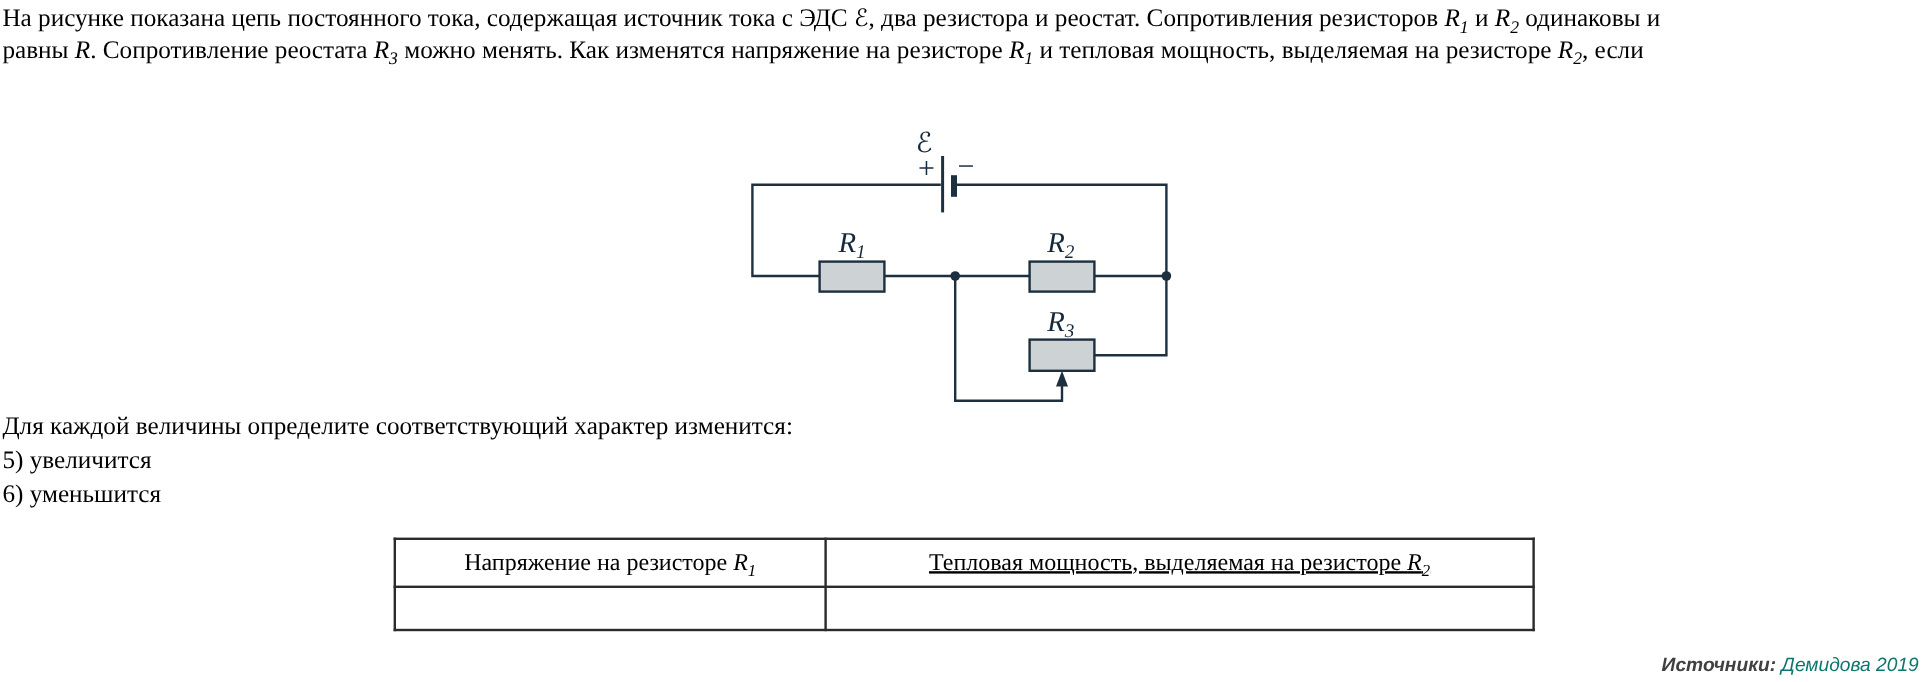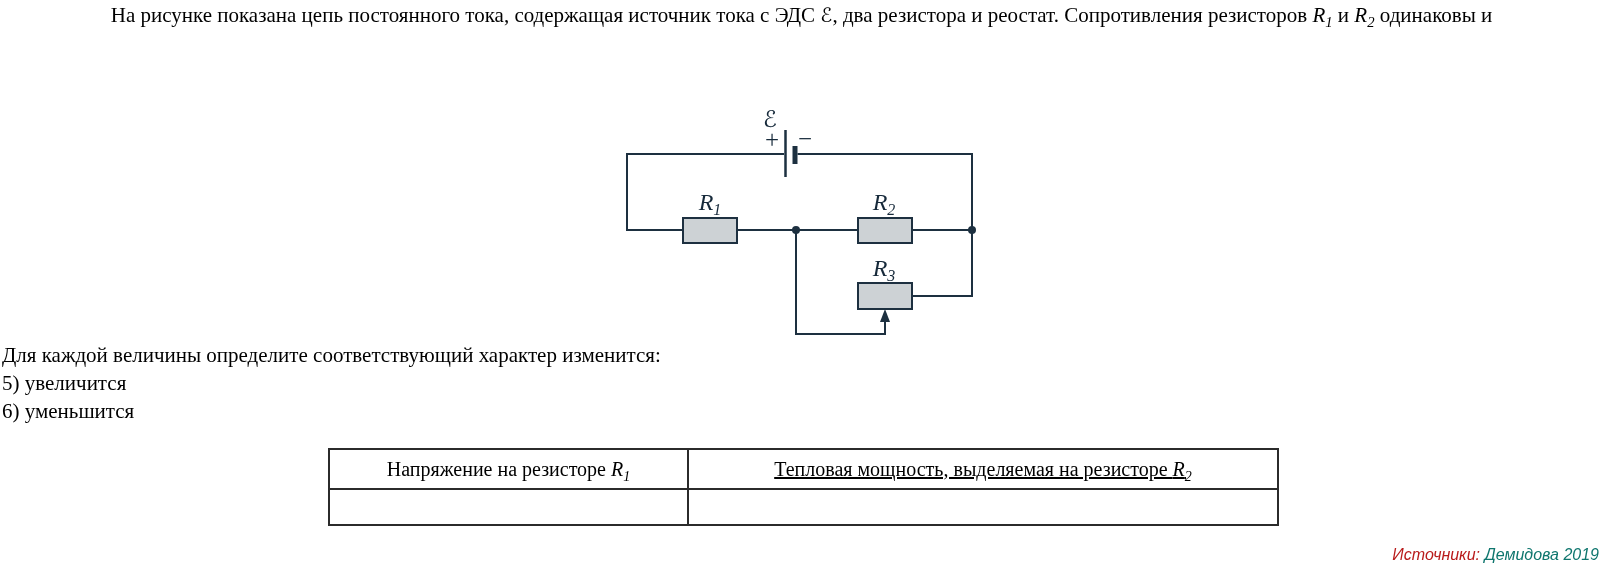--- a/index.html
+++ b/index.html
@@ -7,21 +7,21 @@
     width: 1601px; height: 568px;
     background: #ffffff;
     position: relative;
     overflow: hidden;
     font-family: "Liberation Serif", serif;
     color: #000000;
   }
   .abs { position: absolute; }
 
   
-  .problem { left: 2px; top: 2px; right: 0; text-align: center; }
+  .problem { left: 2px; top: 2px; right: 0; }
   .tline {
     white-space: nowrap;
     font-size: 21px;
     line-height: 26px;
     color: #000000;
   }
   .math {
     font-family: "Liberation Serif", "DejaVu Serif", serif;
     font-style: italic;
   }
@@ -63,28 +63,29 @@
   .col-2 { width: 588px; text-decoration: underline; }
 
   
   .source {
     right: 2px; top: 546px;
     font-family: "Liberation Sans", sans-serif;
     font-style: italic;
     font-size: 16px;
     white-space: nowrap;
   }
-  .source .src-label { color: #b91c1c; font-weight: normal; }
+  .source .src-label { color: #404040; font-weight: bold; }
   .source .src-value { color: #0f766e; }
 </style>
 </head>
 <body>
 
 <div class="abs problem">
   <div class="tline">На рисунке показана цепь постоянного тока, содержащая источник тока с ЭДС <span class="math script">ℰ</span>, два резистора и реостат. Сопротивления резисторов <span class="math">R<sub>1</sub></span> и <span class="math">R<sub>2</sub></span> одинаковы и</div>
+  <div class="tline">равны <span class="math">R</span>. Сопротивление реостата <span class="math">R<sub>3</sub></span> можно менять. Как изменятся напряжение на резисторе <span class="math">R<sub>1</sub></span> и тепловая мощность, выделяемая на резисторе <span class="math">R<sub>2</sub></span>, если</div>
 </div>
 
 <svg class="abs circuit-svg" width="390" height="245" viewBox="600 100 390 245">
   <g stroke="#1d3040" stroke-width="2" fill="none">
 
     <path d="M 784 154 L 627 154 L 627 230 L 683 230"></path>
 
     <path d="M 737 230 L 858 230"></path>
 
     <path d="M 912 230 L 972 230"></path>

